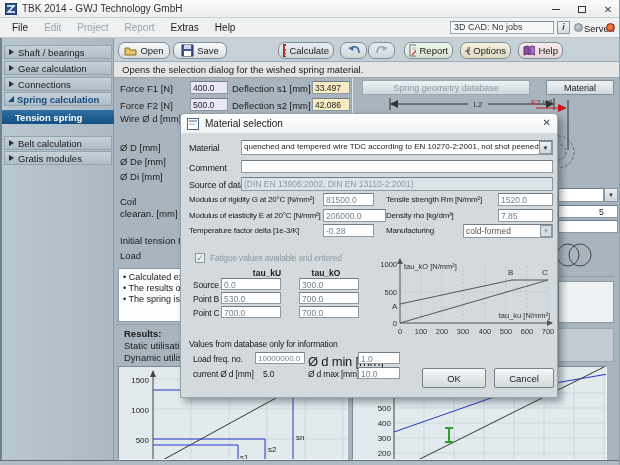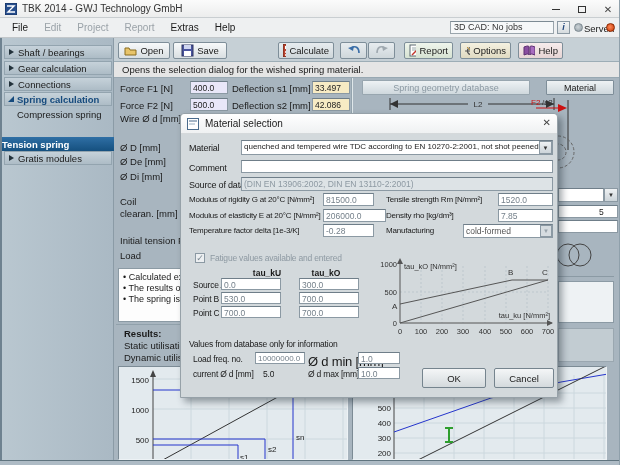--- a/index.html
+++ b/index.html
@@ -35,21 +35,21 @@
   .side-sub{position:absolute;left:2px;width:108px;height:13px;display:flex;align-items:center;font-size:9.5px;}
   .side-sel{position:absolute;left:0px;width:112px;height:14px;display:flex;align-items:center;
     background:linear-gradient(#2f6fa5,#15507f);color:#fff;font-weight:bold;font-size:9.5px;}
   .tri{width:0;height:0;border-top:3.5px solid transparent;border-bottom:3.5px solid transparent;
     border-left:5px solid #22313a;margin:0 4px 0 4px;}
   .trie{width:0;height:0;border-left:6px solid transparent;border-bottom:6px solid #154a7d;margin:0 3px 0 3px;}
   .side-item.cat-spring{color:#154a7d;font-weight:bold;}
   
   .toolstrip{left:114px;top:38px;width:506px;height:24px;background:#c6d0d6;border-bottom:1px solid #9dadb6;}
   .tbtn{position:absolute;top:42px;height:17px;background:linear-gradient(#f7f9fa,#d9dfe2);
-    border:1px solid #7e8e99;border-radius:2px;display:flex;align-items:center;justify-content:center;
+    border:1px solid #7e8e99;border-radius:7px;display:flex;align-items:center;justify-content:center;
     gap:3px;font-size:9.5px;padding:0 4px;}
   .tbtn.green{background:linear-gradient(#eff5ec,#d6e2d2);}
   .tbtn.khaki{background:linear-gradient(#f4f1e0,#e0dac2);}
   .tbtn.rose{background:linear-gradient(#f7ecec,#e6d4d4);}
   .tbtn.flat{background:linear-gradient(#e7ecef,#cfd7db);}
   .statusline{left:114px;top:62px;width:506px;height:16px;background:#e5e5e5;
     border-bottom:1px solid #98a8b2;font-size:9.5px;line-height:15px;padding-left:8px;}
   
   .lbl{position:absolute;font-size:9.5px;white-space:nowrap;}
   .fld{position:absolute;background:#fff;border:1px solid #8b99a3;border-top-color:#6f7e89;
@@ -134,22 +134,26 @@
       <span class="tri"></span>
       <span>Connections</span>
     </div>
     <div class="side-item cat-spring" style="top:54px">
       <span class="trie"></span>
       <span>Spring calculation</span>
     </div>
     <div class="side-sub" style="top:70px;padding-left:13px">
       <span>Compression spring</span>
     </div>
-    <div class="side-sel" style="top:99px;">
+    <div class="side-sel" style="top:72px;padding-left:13px">
       <span>Tension spring</span>
+    </div>
+    <div class="side-item" style="top:98px">
+      <span class="tri"></span>
+      <span>Belt calculation</span>
     </div>
     <div class="side-item" style="top:113px">
       <span class="tri"></span>
       <span>Gratis modules</span>
     </div>
   </div>
 
   <div class="abs toolstrip"></div>
   <div class="tbtn" style="left:118px;width:52px">
     <svg width="13" height="13">

